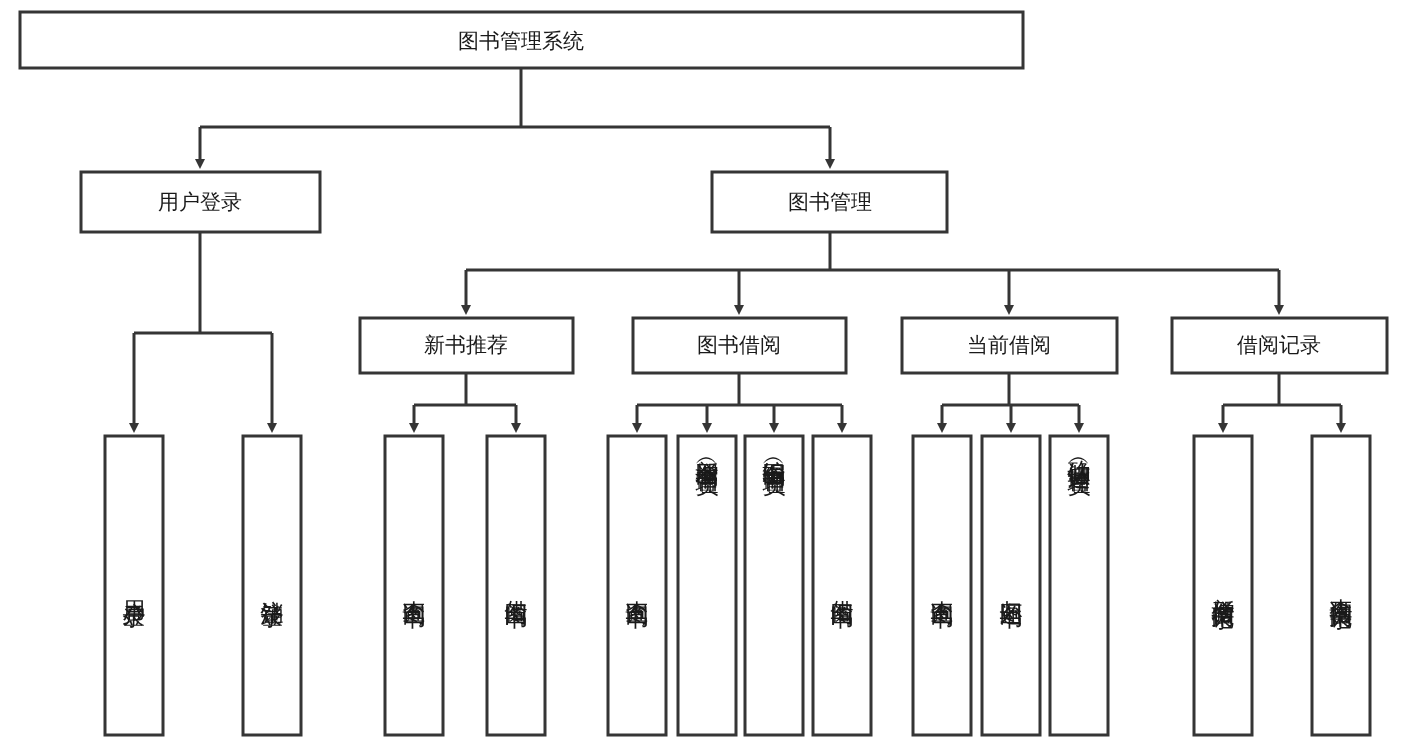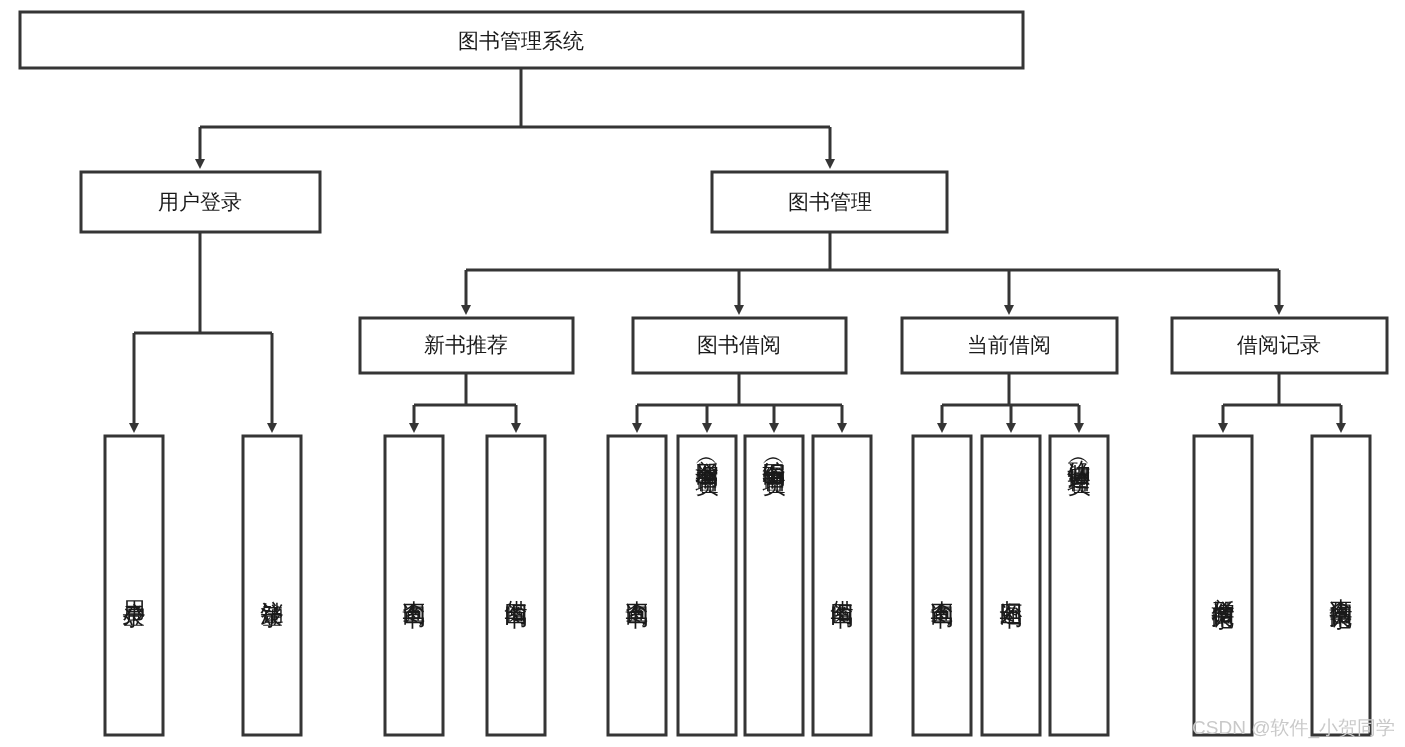--- a/index.html
+++ b/index.html
@@ -211,15 +211,14 @@
   <div class="leaf-text-wrap" style="left:1050px; top:436px; width:58px; height:299px; align-items:flex-start;">
     <span class="leaf-vert" style="margin-top:6px;">确认归还（管理员）</span>
   </div>
   <div class="leaf-text-wrap" style="left:1194px; top:436px; width:58px; height:299px;">
     <span class="leaf-vert">新增借阅记录</span>
   </div>
   <div class="leaf-text-wrap" style="left:1312px; top:436px; width:58px; height:299px;">
     <span class="leaf-vert">查询借阅记录</span>
   </div>
 
-  <div class="watermark">CSDN @软件_小贺同学</div>
 
 </div>
 
 </body></html>

